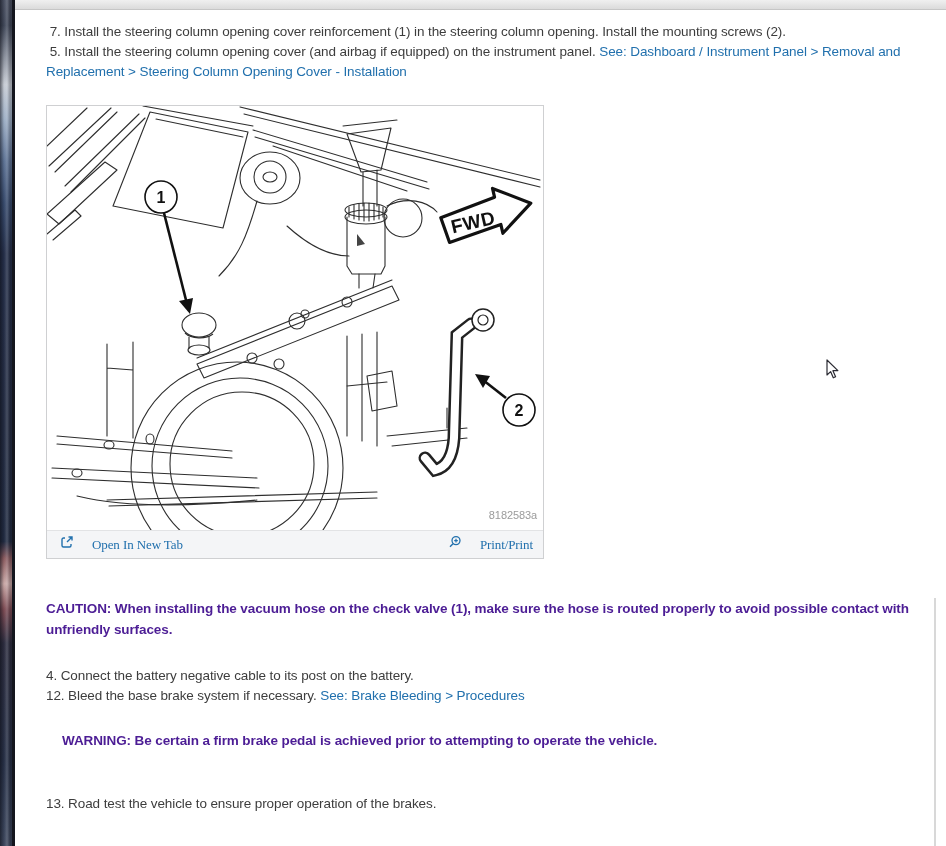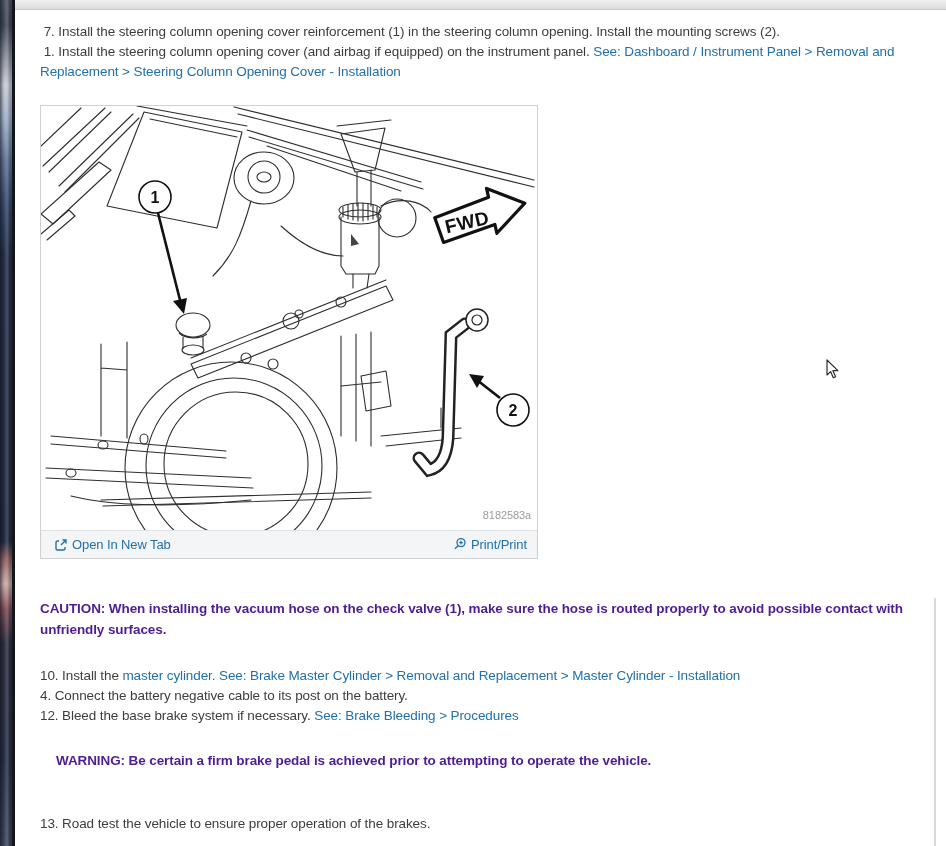--- a/index.html
+++ b/index.html
@@ -22,59 +22,59 @@
         #2c2c3e 76%, #262f45 90%, #3c465c 100%);
     border-right:3px solid #14161e;
   }
   
   .top-bar{
     position:absolute;left:15px;top:0;width:931px;height:9px;
     background:linear-gradient(#f0f0f0,#dbdbdb);
     border-bottom:1px solid #c6c6c6;
   }
   .content{
-    position:absolute;left:40px;top:14px;width:891px;
+    position:absolute;left:46px;top:14px;width:891px;
     font-size:13.5px;line-height:20px;letter-spacing:-0.1px;
   }
   p{margin:0;}
   .step,.wrapline{white-space:pre-wrap;}
   a.lnk{color:#2170ad;text-decoration:none;cursor:pointer;}
   .steps-top{padding-top:8px;}
   .figure{
     margin-top:23px;width:496px;border:1px solid #cfd0d2;background:#fff;
   }
   .fig-img{display:block;width:496px;height:424px;background:#fff;}
   svg{font-family:"Liberation Sans",sans-serif;}
   .fig-footer{
     height:27px;display:flex;justify-content:space-between;align-items:center;
     background:#f4f5f7;border-top:1px solid #e2e3e5;
     padding:0 10px 0 13px;font-size:13px;
   }
-  .fig-link{color:#2170ad;text-decoration:none;display:flex;align-items:center;gap:4px;cursor:pointer;}
+  .fig-link{color:#2170ad;text-decoration:none;display:flex;align-items:flex-start;gap:18px;cursor:pointer;font-family:Liberation Serif, serif;}
   .fig-link svg{flex:0 0 auto;}
   .caution{margin-top:40px;font-weight:bold;line-height:20.5px;width:872px;color:#4c1d95;}
   .steps-bottom{margin-top:26px;}
   .warning{margin-top:25px;padding-left:16px;font-weight:bold;color:#4c1d95;}
   .step13{margin-top:43px;}
   .scroll-line{
     position:absolute;left:934px;top:598px;width:2px;height:248px;background:#d8d8d8;
   }
   .cursor{position:absolute;left:826px;top:359px;}
 </style>
 </head>
 <body>
 
 <div class="bg-strip"></div>
 <div class="top-bar"></div>
 
 <div class="content">
 
   <div class="steps-top">
     <p class="step"><span> 7. Install the steering column opening cover reinforcement (1) in the steering column opening. Install the mounting screws (2).</span></p>
-    <p class="step"><span> 1. Install the steering column opening cover (and airbag if equipped) on the instrument panel. </span><a class="lnk">See: Dashboard / Instrument Panel &gt; Removal and Replacement &gt; Steering Column Opening Cover - Installation</a></p>
+    <p class="step"><span> 5. Install the steering column opening cover (and airbag if equipped) on the instrument panel. </span><a class="lnk">See: Dashboard / Instrument Panel &gt; Removal and Replacement &gt; Steering Column Opening Cover - Installation</a></p>
   </div>
 
   <div class="figure">
     <svg class="fig-img" viewBox="0 0 496 424" xmlns="http://www.w3.org/2000/svg">
       <g stroke="#2e2e2e" stroke-width="1.1" fill="none" stroke-linejoin="round" stroke-linecap="round">
         <path d="M2,60 L64,2 M8,66 L70,6 M18,80 L92,8 M24,86 L98,12 M0,40 L40,2"></path>
         <path d="M0,108 L58,56 L70,64 L12,118 Z"></path>
         <path d="M0,128 L28,104 L34,110 L6,134"></path>
         <path d="M96,0 L206,20"></path>
         <path d="M103,6 L201,26 L176,122 L66,100 Z"></path>
@@ -173,21 +173,20 @@
           <path d="M6,8.8 L3,11.8" stroke="#2170ad" stroke-width="1.5" fill="none"></path>
         </svg>
         <span>Print/Print</span>
       </a>
     </div>
   </div>
 
   <p class="caution">CAUTION: When installing the vacuum hose on the check valve (1), make sure the hose is routed properly to avoid possible contact with unfriendly surfaces.</p>
 
   <div class="steps-bottom">
-    <p class="step"><span>10. Install the </span><a class="lnk">master cylinder. See: Brake Master Cylinder &gt; Removal and Replacement &gt; Master Cylinder - Installation</a></p>
     <p class="step"><span>4. Connect the battery negative cable to its post on the battery.</span></p>
     <p class="step"><span>12. Bleed the base brake system if necessary. </span><a class="lnk">See: Brake Bleeding &gt; Procedures</a></p>
   </div>
 
   <p class="warning">WARNING: Be certain a firm brake pedal is achieved prior to attempting to operate the vehicle.</p>
 
   <p class="step step13"><span>13. Road test the vehicle to ensure proper operation of the brakes.</span></p>
 
 </div>
 

